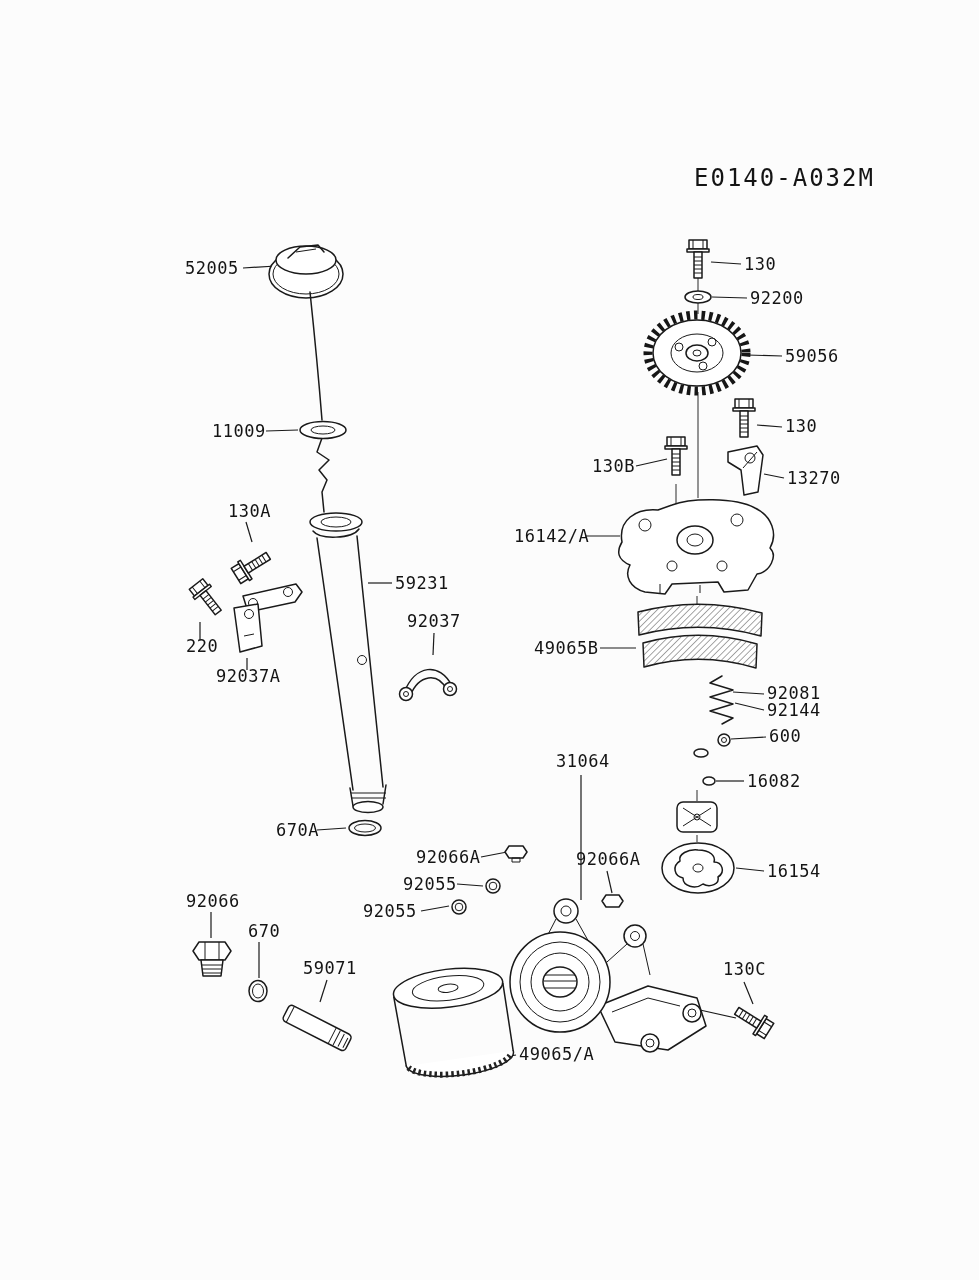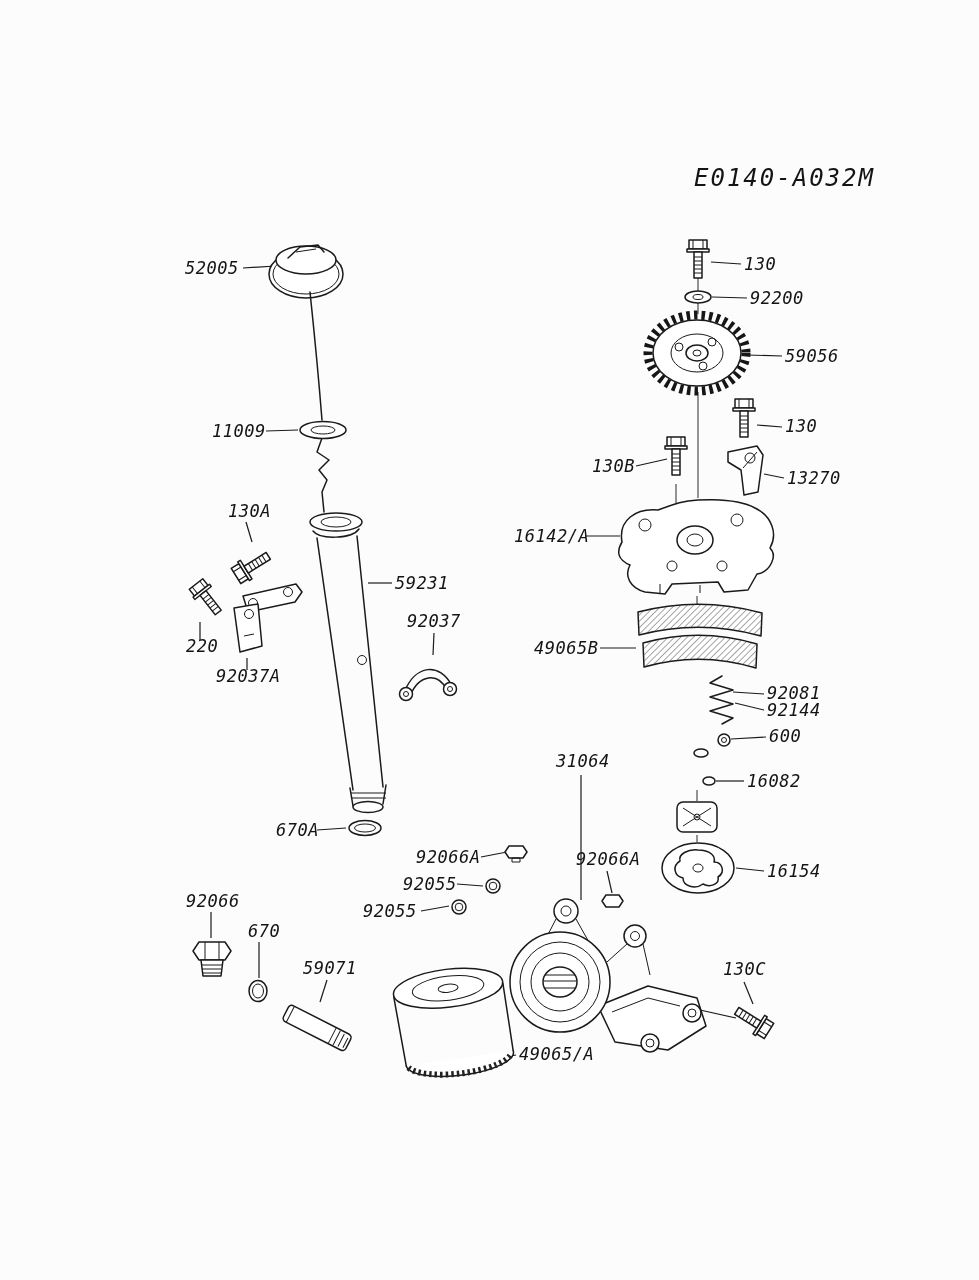--- a/index.html
+++ b/index.html
@@ -1,17 +1,17 @@
 <!DOCTYPE html>
 <html><head>
 <meta charset="utf-8">
 <style>
   html,body{margin:0;padding:0;background:#fcfcfc;}
   .page{position:relative;width:907px;height:1280px;background:#fcfcfc;overflow:hidden;
-        font-family:"DejaVu Sans Mono",monospace;font-style:italic;}
+        font-family:"DejaVu Sans Mono",monospace;}
   svg text{font-family:"DejaVu Sans Mono",monospace;fill:#141414;}
   .lbl{font-size:17px;letter-spacing:0.5px;}
   .title{font-size:24px;letter-spacing:2px;}
   .pt{stroke:#1a1a1a;stroke-width:1.5;fill:none;stroke-linejoin:round;stroke-linecap:round;}
   .thin{stroke:#1a1a1a;stroke-width:1;fill:none;}
   .fillw{fill:#ffffff;}
   .ln{stroke:#1a1a1a;stroke-width:1.2;fill:none;}
   .cl{stroke:#2a2a2a;stroke-width:1;fill:none;}
   .watermark{position:absolute;left:240px;top:588px;font-family:"Liberation Serif",serif;
      font-weight:700;font-size:94px;color:#b3b3b3;opacity:.55;letter-spacing:2px;

